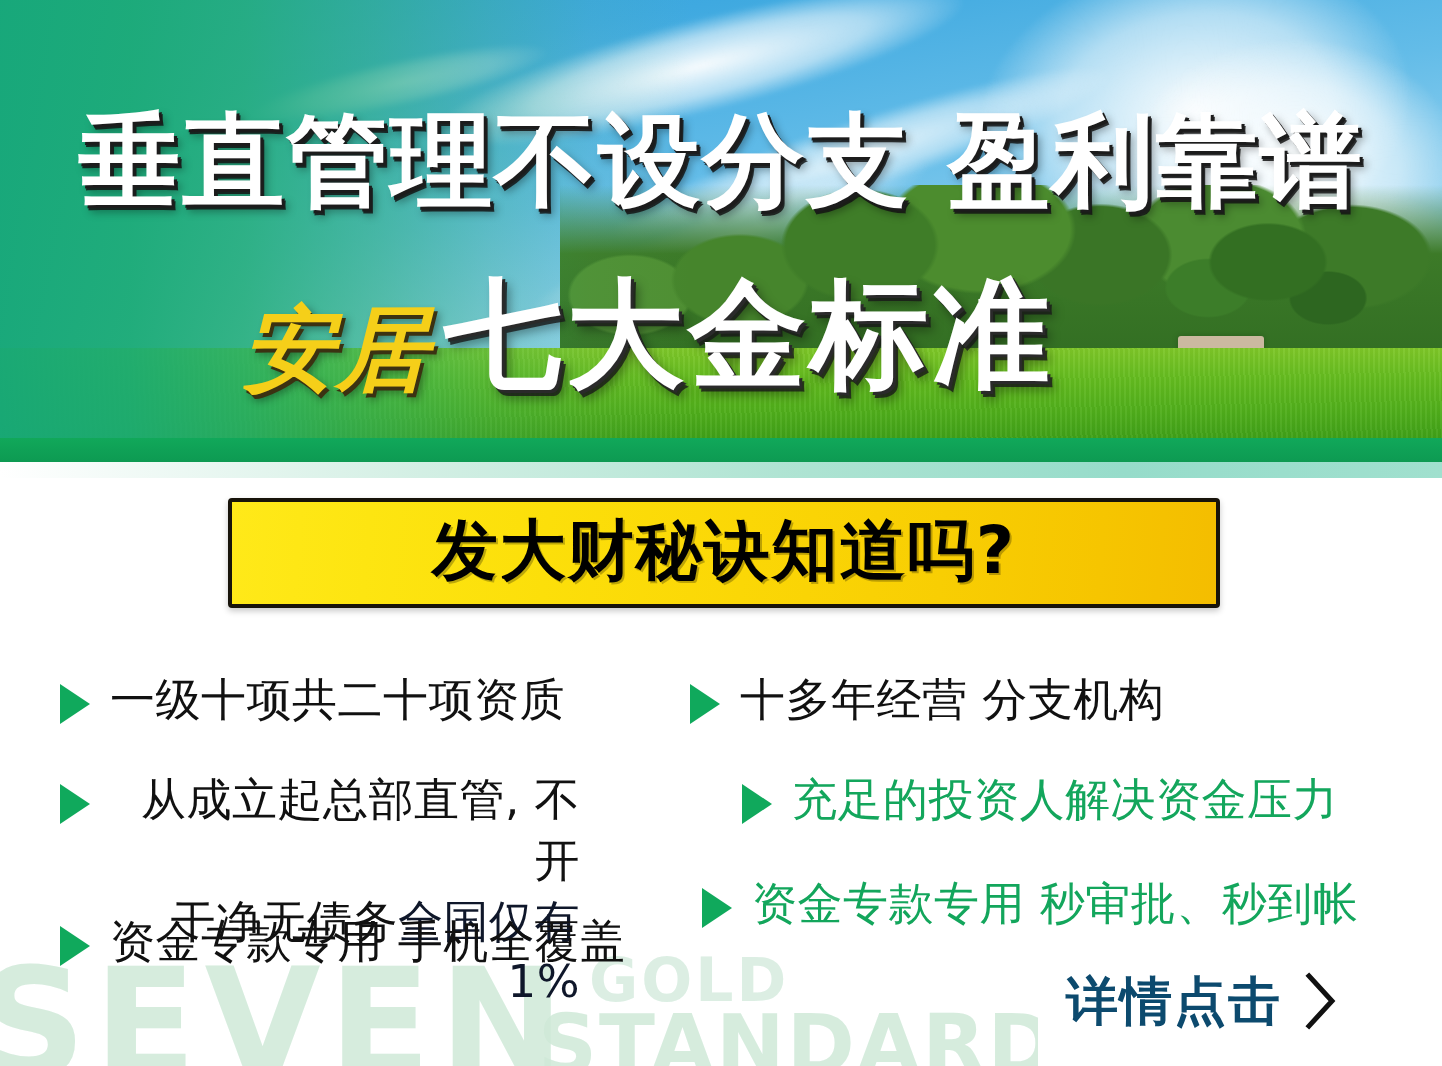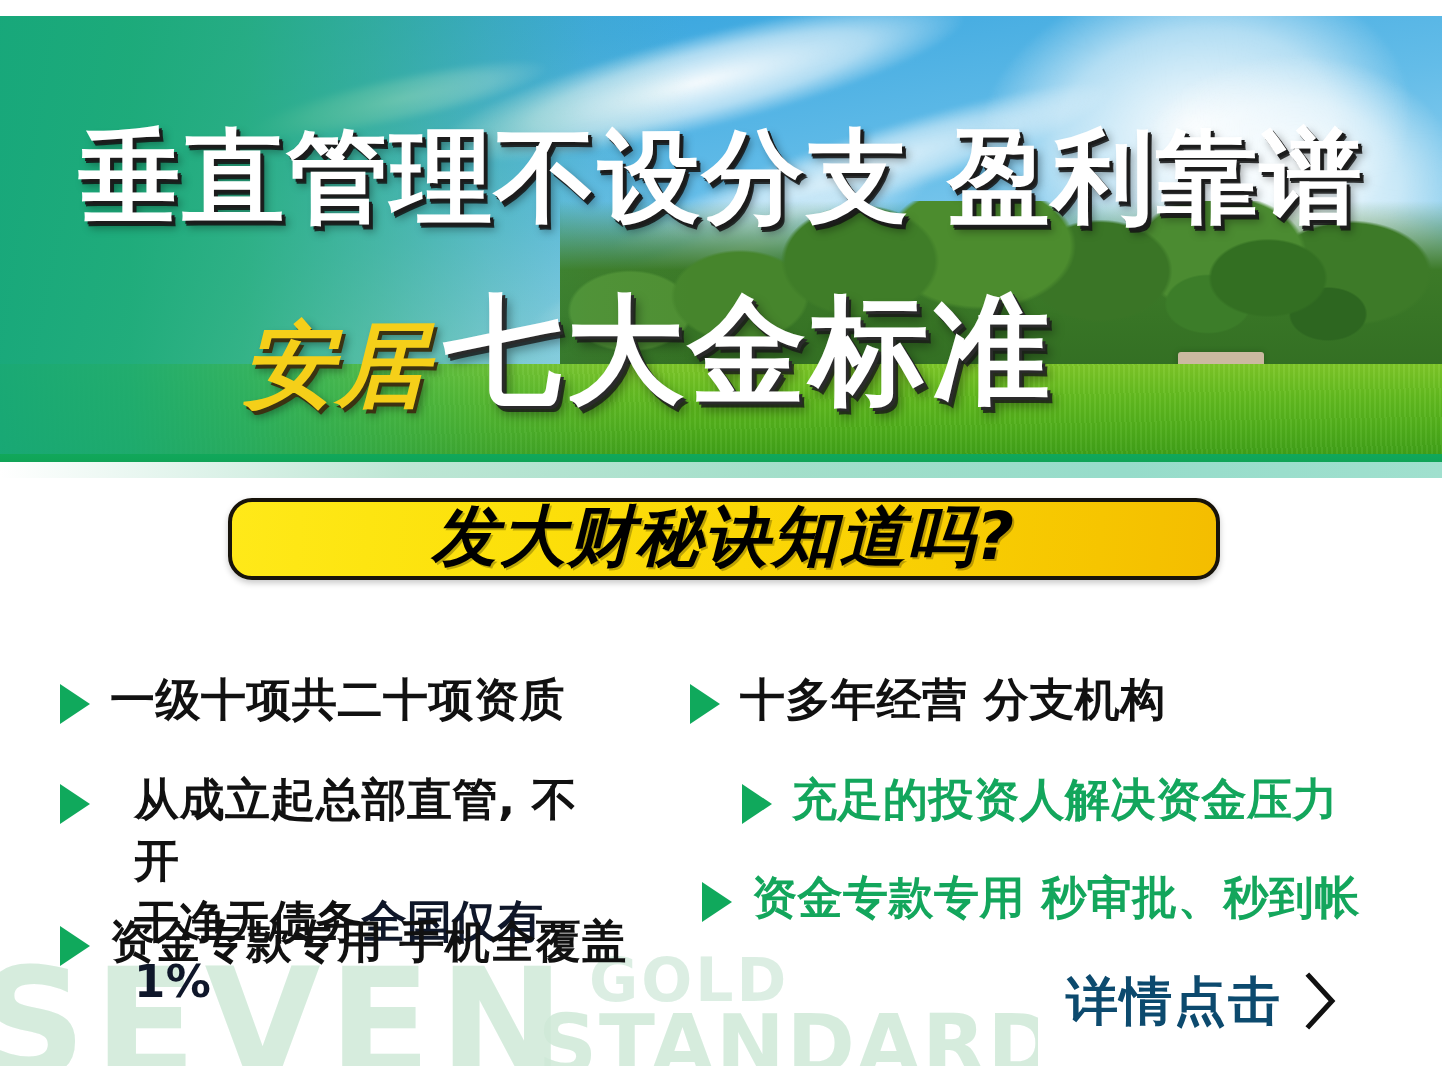--- a/index.html
+++ b/index.html
@@ -6,21 +6,21 @@
   html, body {
     width:1442px; height:1066px;
     background:#ffffff;
     font-family:"Liberation Sans","DejaVu Sans",sans-serif;
     overflow:hidden;
   }
   #root { position:relative; width:1442px; height:1066px; background:#fff; }
 
   
   .hero {
-    position:absolute; left:0; top:16px; width:1442px; height:462px;
+    position:absolute; left:0; top:0; width:1442px; height:462px;
     overflow:hidden;
     padding-left:45px;
   }
   
   .hero-sky {
     position:absolute; inset:0;
     background:
       linear-gradient(170deg, #2f9fdc 0%, #3fa9e0 18%, #63bce8 42%, #8fd0ef 62%, #b9e2f5 80%, #d8eef9 100%);
   }
   
@@ -140,27 +140,27 @@
     letter-spacing:4px;
     text-shadow:
       3px 3px 0 #2a2a2a,
       5px 6px 0 rgba(25,25,25,.8),
       7px 9px 11px rgba(0,0,0,.4);
     margin-left:14px;
   }
 
   
   .yellow-banner {
-    position:absolute; left:228px; top:498px; width:992px; height:82px;
+    position:absolute; left:228px; top:498px; width:992px; height:110px;
     border:4px solid #17130a;
-    border-radius:24px;
+    border-radius:4px;
     background:linear-gradient(95deg,
       #ffe919 0%, #fde511 14%, #fcdf0a 32%, #fbd706 52%, #f8ce03 72%, #f6c500 88%, #f4bd00 100%);
     box-shadow:0 3px 6px rgba(0,0,0,.22);
-    display:flex; align-items:center; justify-content:center;font-style:italic;
+    display:flex; align-items:center; justify-content:center;
   }
   .yellow-banner-text {
     font-family:"DejaVu Sans","Liberation Sans",sans-serif;
     font-weight:bold;
     font-size:66px;
     color:#000000;
     letter-spacing:2px;
     white-space:nowrap;
     text-shadow:2px 2px 0 rgba(0,0,0,.25);
     transform:translateY(-2px);
@@ -212,39 +212,40 @@
   .tri {
     width:0; height:0; flex:0 0 auto;
     border-top:20px solid transparent;
     border-bottom:20px solid transparent;
     border-left:30px solid #10a95c;
     margin-right:20px;
     margin-top:14px;
   }
   .btext {
     font-family:"DejaVu Sans","Liberation Sans",sans-serif;
-    font-weight:bold;
+    font-weight:normal;
     font-size:45px;
     line-height:1.35;
     color:#111111;
     letter-spacing:.5px;
     white-space:nowrap;
+    text-align:right;
   }
   .btext.green { color:#13a65c; }
   .hl-green { color:#0f172a; }
-  .btext.two-line { white-space:normal; width:470px;margin-left:24px; }
+  .btext.two-line { white-space:normal; width:470px; }
 
   
   .bl1 { left:0;  top:58px; }
   .bl2 { left:0;  top:158px; }
   .bl3 { left:0;  top:300px; }
   
   .br1 { left:0;  top:58px; }
   .br2 { left:12px; top:158px;margin-left:40px; }
-  .br3 { left:12px; top:256px; }
+  .br3 { left:12px; top:262px; }
 
   
   .cta {
     position:absolute; left:1066px; top:972px;
     display:flex; align-items:center; gap:22px;
     cursor:pointer;
   }
   .cta-text {
     font-family:"DejaVu Sans","Liberation Sans",sans-serif;
     font-weight:bold;

